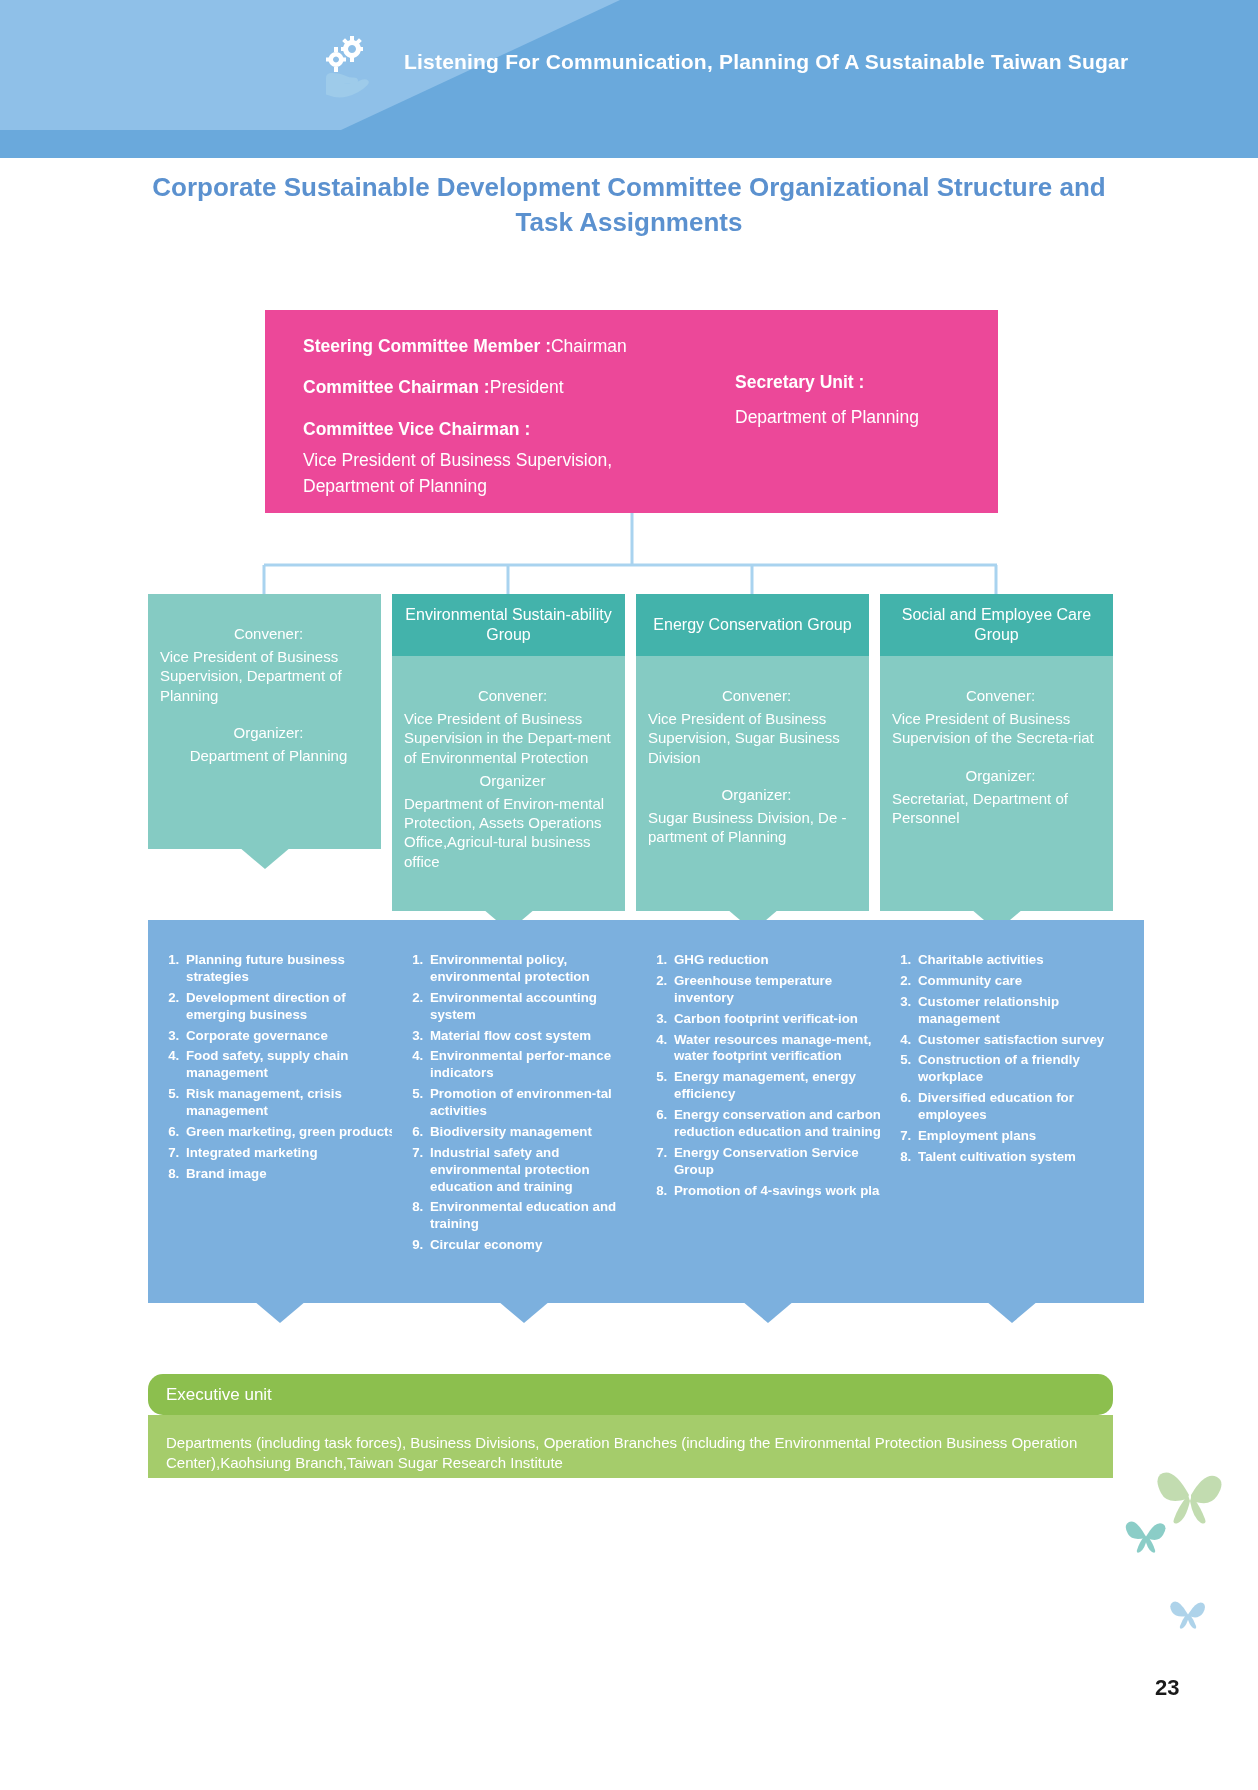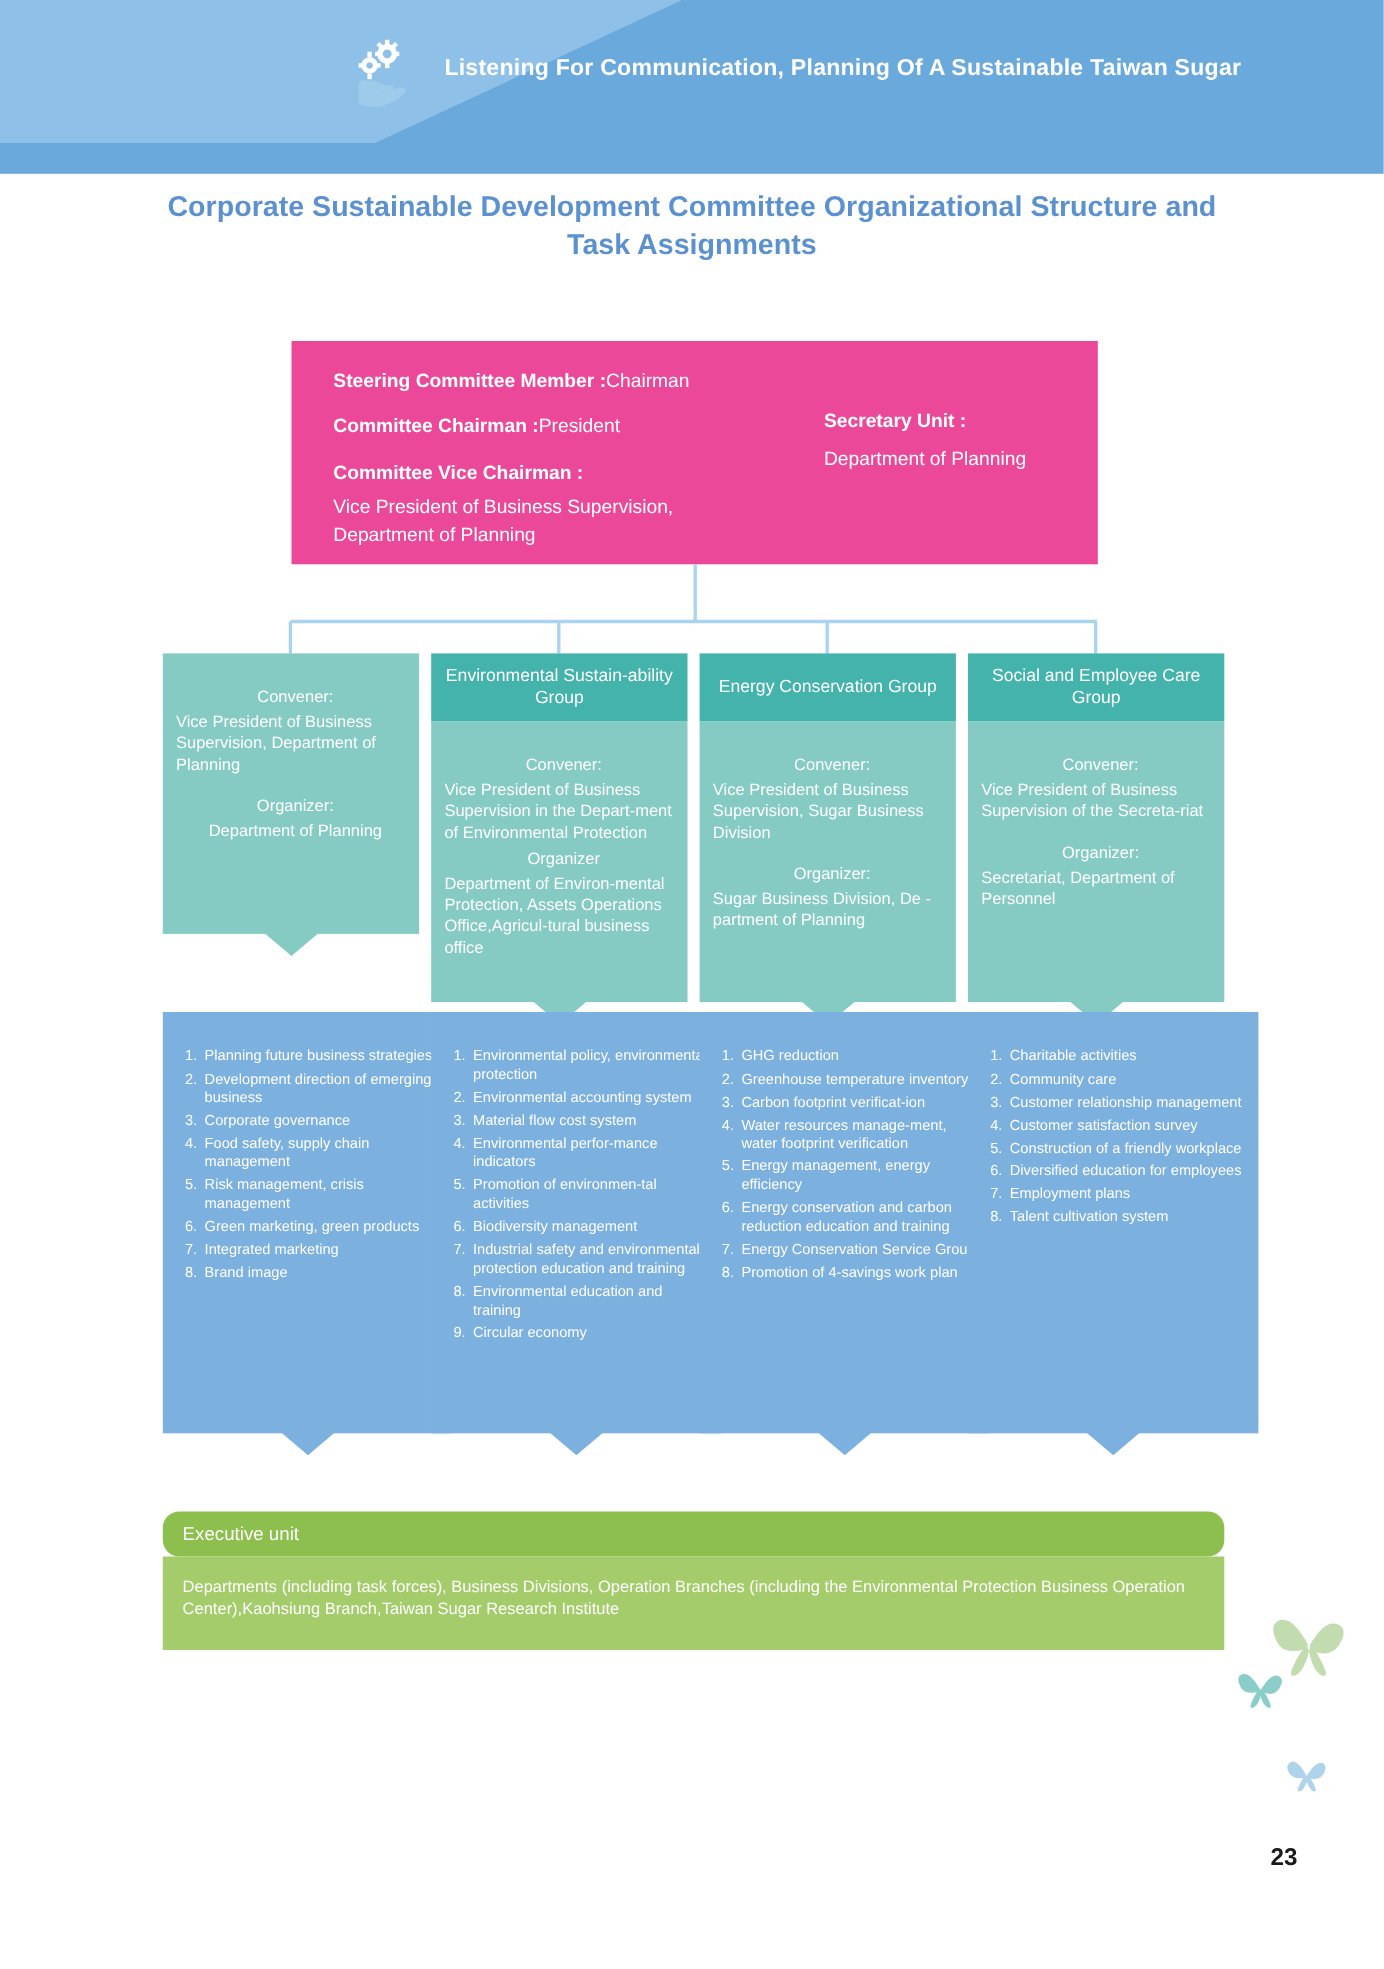--- a/index.html
+++ b/index.html
@@ -65,21 +65,21 @@
     background: #ec4899;
     color: #ffffff;
   }
   .steer-left {
     position: absolute;
     left: 38px; top: 24px;
     width: 400px;
   }
   .steer-right {
     position: absolute;
-    left: 484px; top: 62px;
+    left: 470px; top: 62px;
     width: 250px;
   }
   .steer-line { margin-bottom: 16px; font-size: 17.5px; line-height: 1.45; }
   .steer-line b { font-weight: 700; }
   .steer-line .val { font-weight: 400; }
   .steer-sub { font-size: 17.5px; font-weight: 400; line-height: 1.45; margin-top: -10px;}
   .steer-right .lbl { font-size: 17.5px; font-weight: 700; margin-bottom: 14px; }
   .steer-right .val2 { font-size: 17.5px; font-weight: 400; }
 
   
@@ -132,20 +132,21 @@
   
   .task-box {
     position: absolute;
     top: 920px;
     width: 264px;
     height: 383px;
     background: #7cb0de;
     color: #ffffff;
     box-sizing: border-box;
     padding: 32px 10px 10px 10px;
+    font-weight: bold;
   }
   .task-box.c0 { left: 148px; }
   .task-box.c1 { left: 392px; }
   .task-box.c2 { left: 636px; }
   .task-box.c3 { left: 880px; }
   .task-box ol {
     margin: 0;
     padding-left: 25px;
     font-size: 13.3px;
     line-height: 1.27;
@@ -172,21 +173,21 @@
     display: flex;
     align-items: center;
     padding-left: 18px;
     box-sizing: border-box;
     font-size: 17px;
     border-radius: 15px;
   }
   #exec-body {
     position: absolute;
     left: 148px; top: 1415px;
-    width: 965px; height: 85px;
+    width: 965px; height: 63px;
     background: #a5cc6b;
     color: #ffffff;
     box-sizing: border-box;
     padding: 18px 18px 0 18px;
     font-size: 15px;
     line-height: 1.35;
   }
 
   
   .butterfly { position: absolute; }

